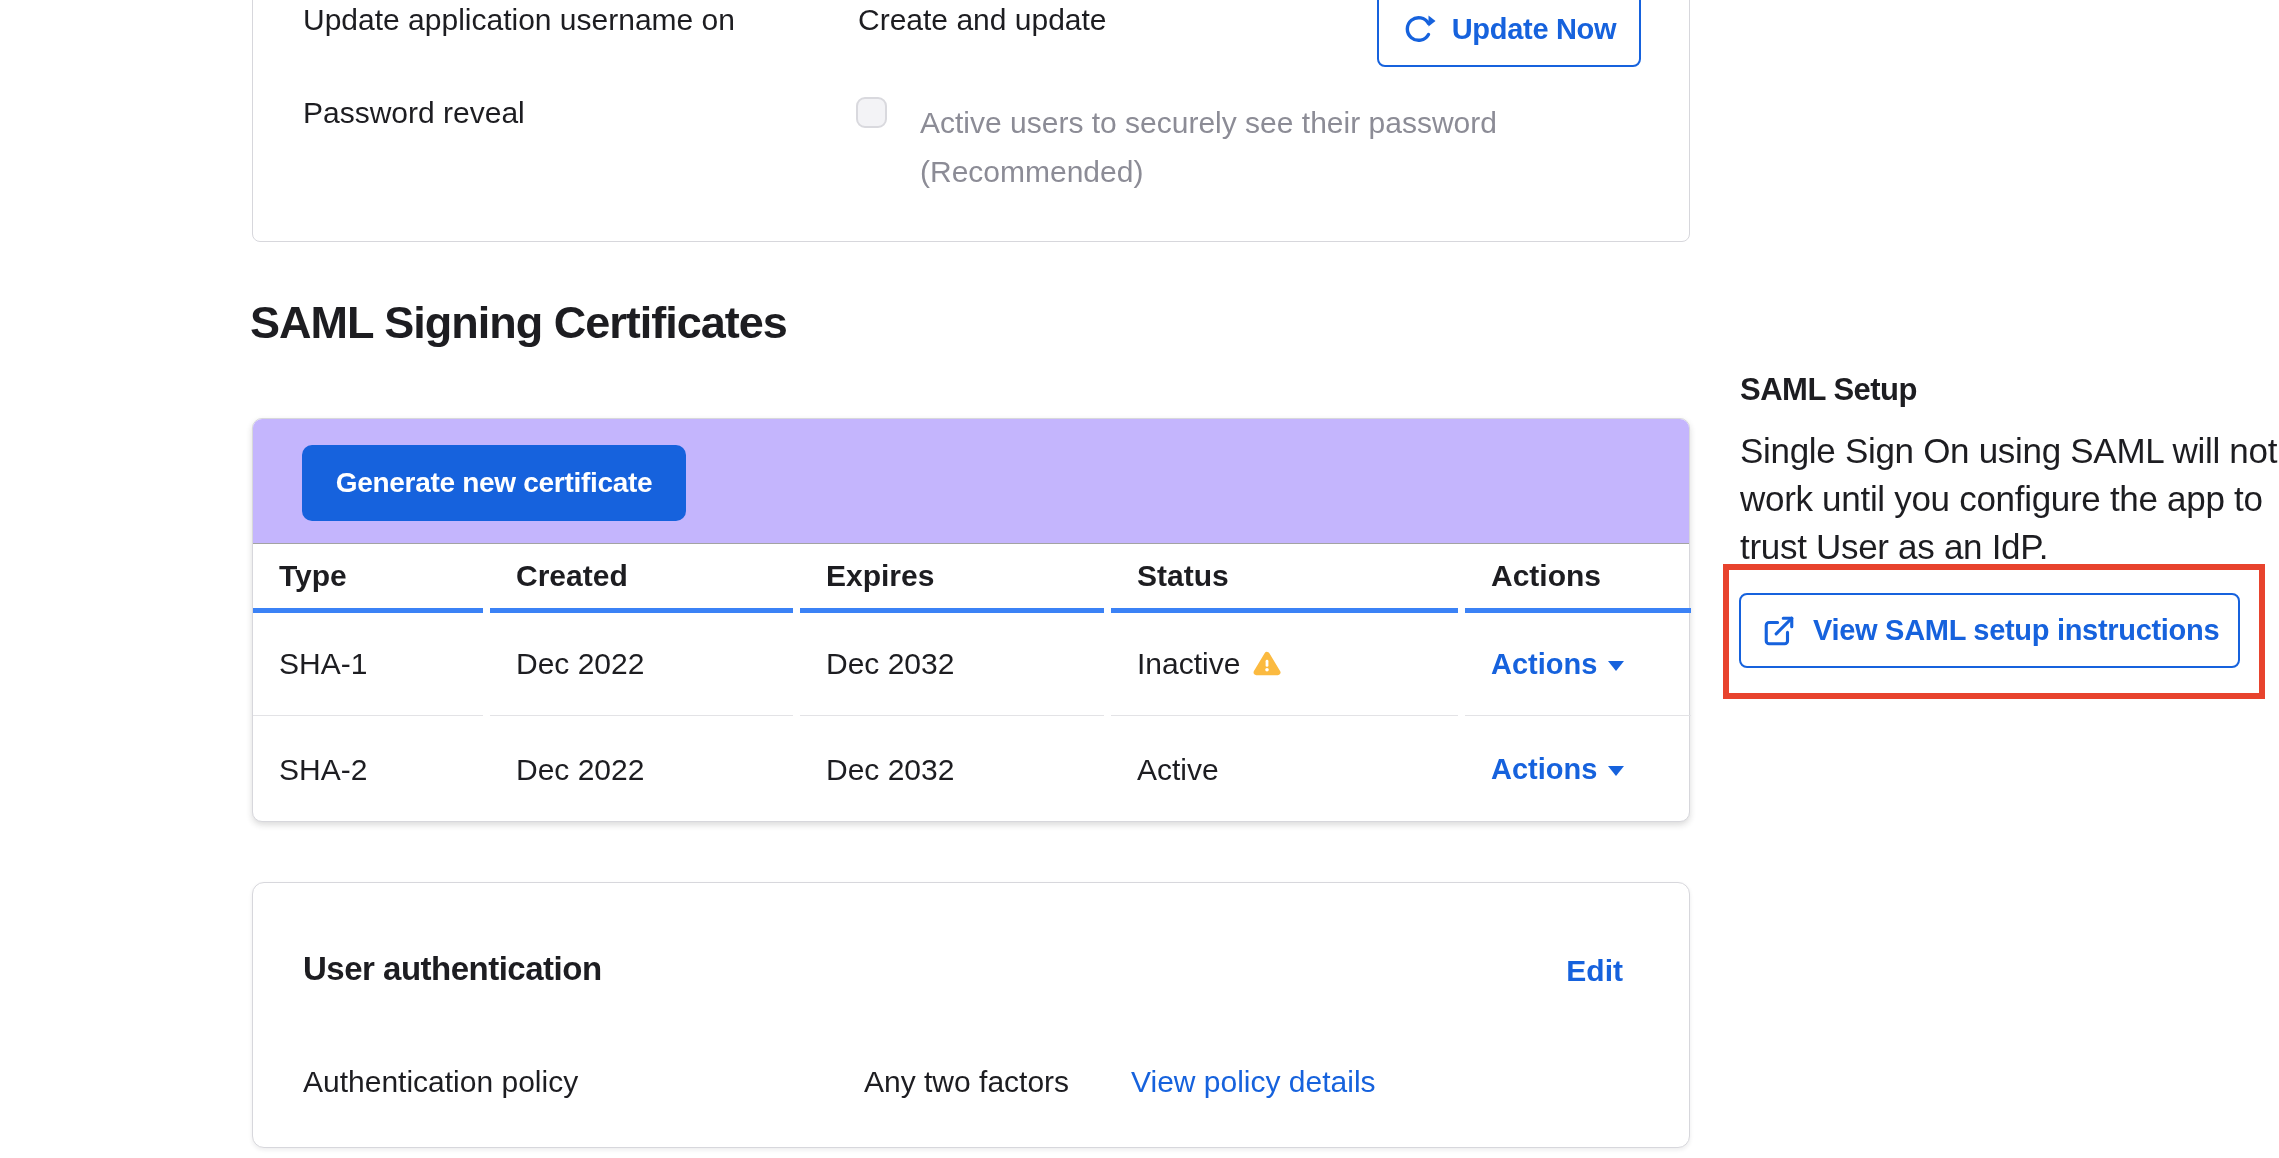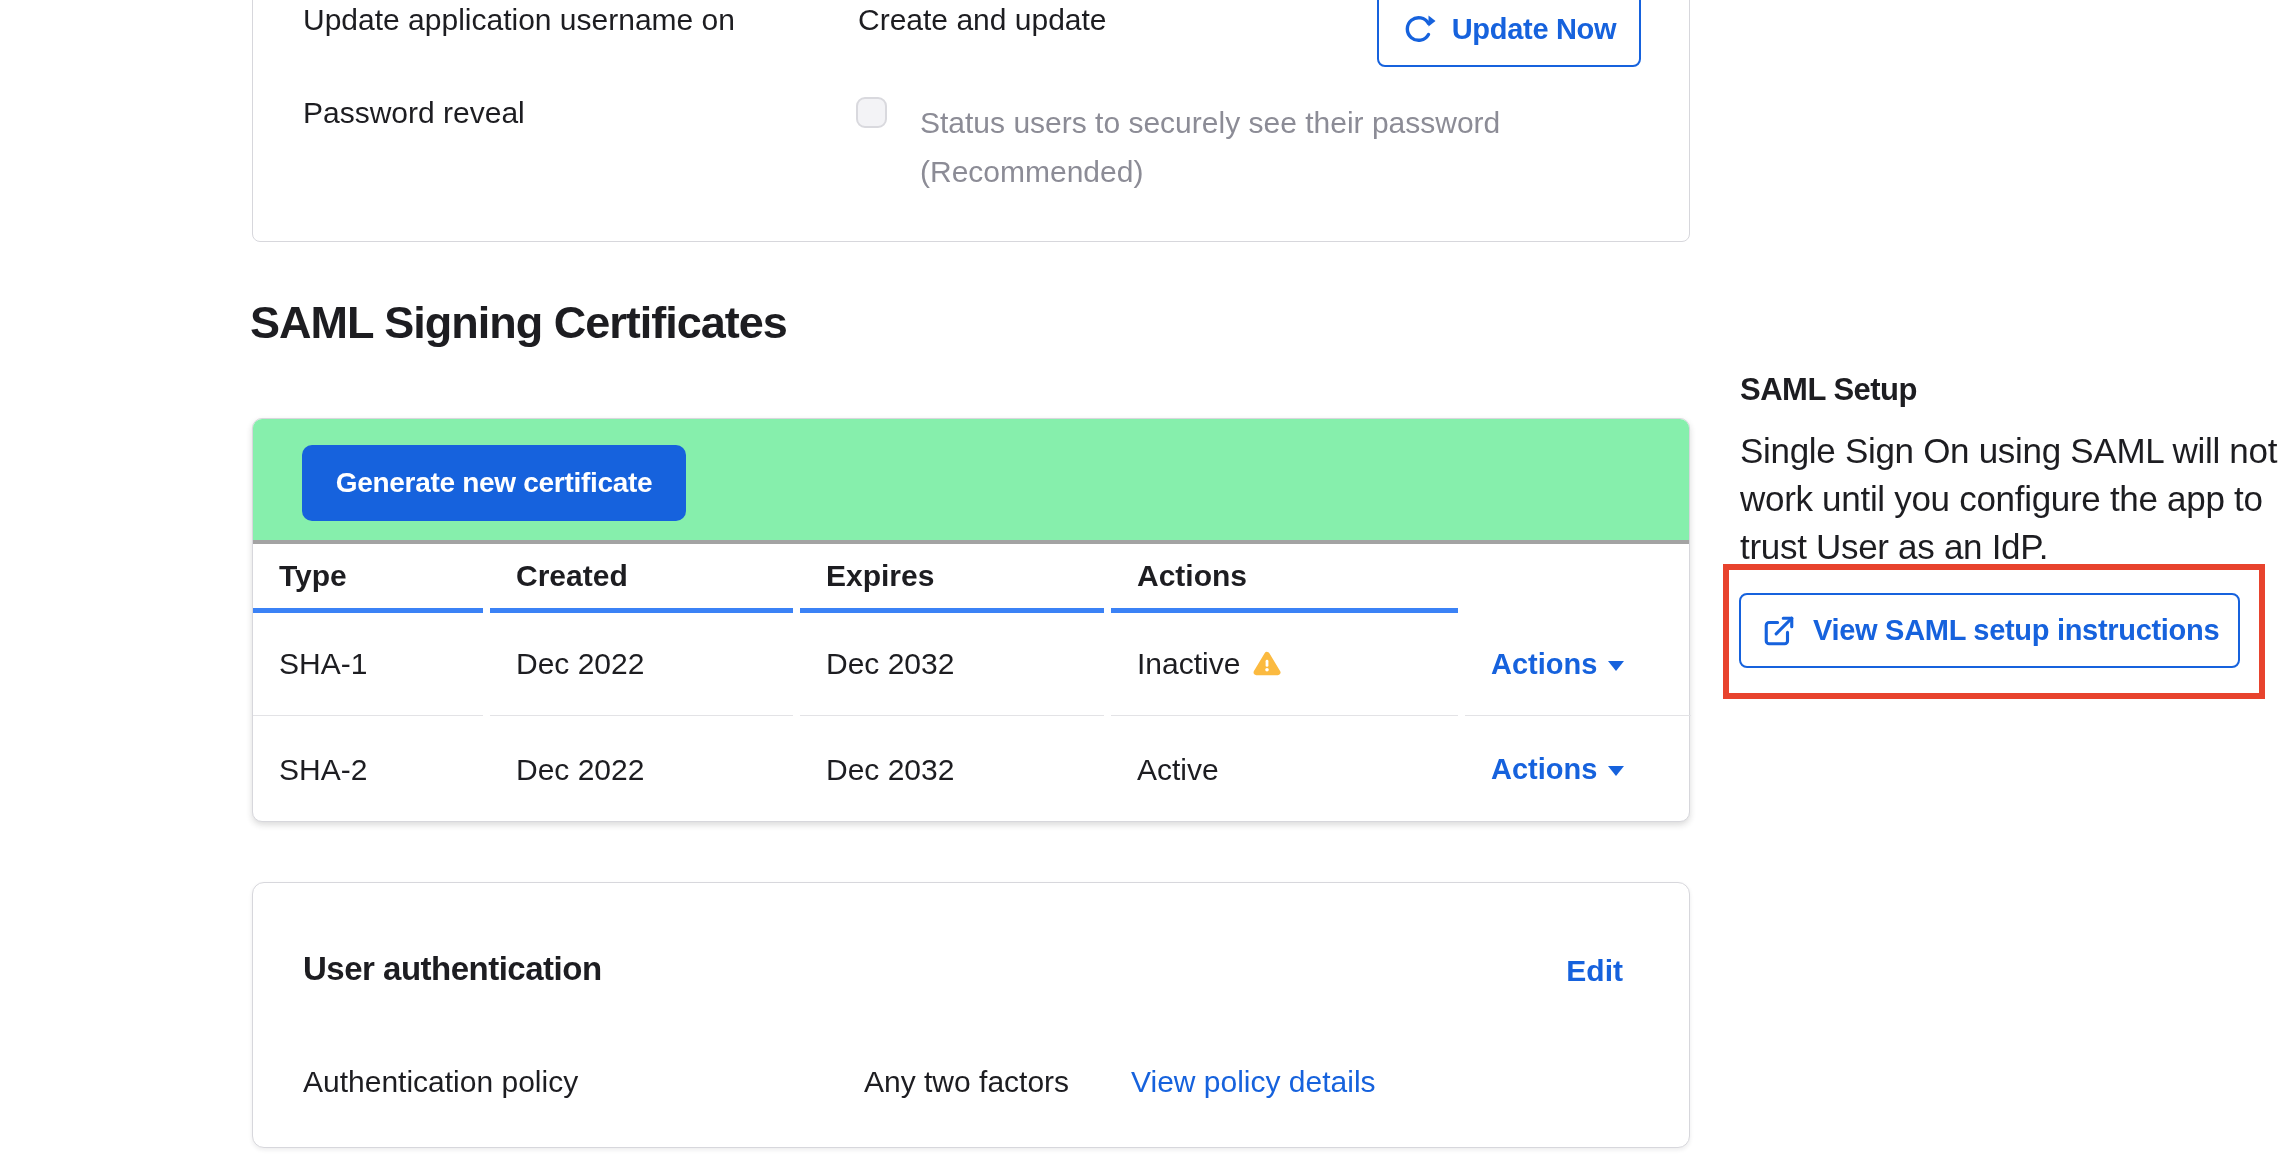--- a/index.html
+++ b/index.html
@@ -37,21 +37,21 @@
   
   .h1{
     position:absolute;left:250px;top:296px;margin:0;
     font-size:45px;line-height:54px;font-weight:bold;letter-spacing:-1px;color:#1d1d21;
   }
 
   
   .cert-card{left:252px;top:418px;width:1438px;height:404px;box-shadow:0 3px 6px rgba(29,29,33,.16);}
   .cert-header{
     position:absolute;left:0;top:0;right:0;height:125px;box-sizing:border-box;
-    background:#86efac;border-bottom:4px solid #a3a3a3;border-radius:9px 9px 0 0;
+    background:#c4b5fd;border-bottom:1px solid #a3a3a3;border-radius:9px 9px 0 0;
   }
   .btn-primary{
     position:absolute;left:49px;top:26px;width:384px;height:76px;box-sizing:border-box;
     display:flex;align-items:center;justify-content:center;
     background:#1662dd;border:none;border-radius:10px;color:#ffffff;
     font-weight:bold;font-size:28px;letter-spacing:-0.3px;font-family:inherit;cursor:pointer;
   }
   .tbl{position:absolute;left:0;top:125px;right:0;}
   .tr{
     display:grid;grid-template-columns:230px 303px 304px 347px 226px;column-gap:7px;
@@ -105,37 +105,38 @@
         <path d="M26.5 11.5 A11.3 11.3 0 1 0 26.5 22.5" stroke="#1662dd" stroke-width="3.4" stroke-linecap="round"></path>
         <polygon points="26.5,3.5 26.5,14.5 33.5,9" fill="#1662dd"></polygon>
       </svg>
     </span>
     <span>Update Now</span>
   </button>
 
   <div class="lbl" style="top:127px">Password reveal</div>
   <div class="checkbox"></div>
   <div class="cb-text">
-    <span>Status users to securely see their password</span>
+    <span>Active users to securely see their password</span>
     <span>(Recommended)</span>
   </div>
 </section>
 
 <h1 class="h1">SAML Signing Certificates</h1>
 
 <section class="card cert-card">
   <div class="cert-header">
     <button class="btn-primary">Generate new certificate</button>
   </div>
 
   <div class="tbl">
     <div class="tr head">
       <div class="cell">Type</div>
       <div class="cell">Created</div>
       <div class="cell">Expires</div>
+      <div class="cell">Status</div>
       <div class="cell">Actions</div>
     </div>
 
     <div class="tr r1">
       <div class="cell">SHA-1</div>
       <div class="cell">Dec 2022</div>
       <div class="cell">Dec 2032</div>
       <div class="cell status-cell">
         <span>Inactive</span>
         <span class="icon">

